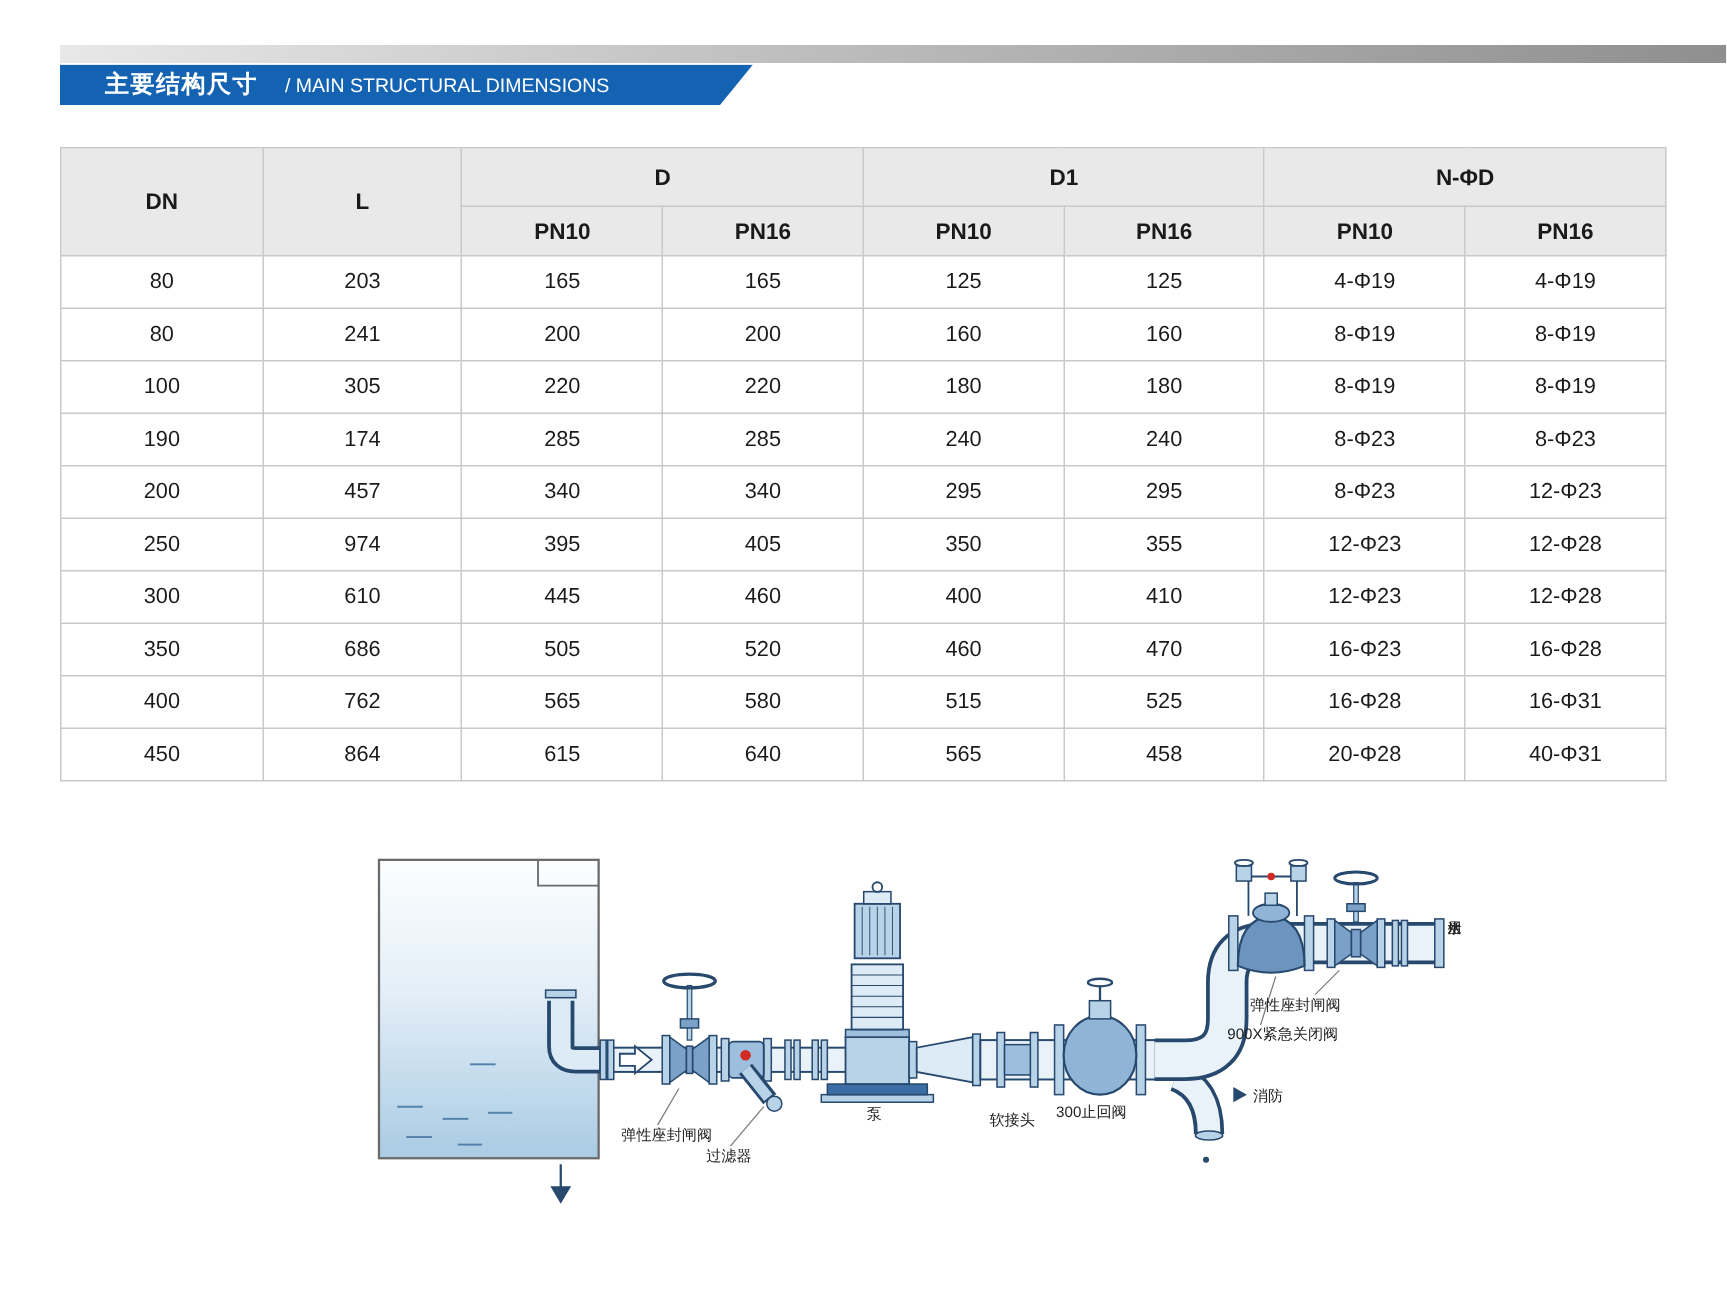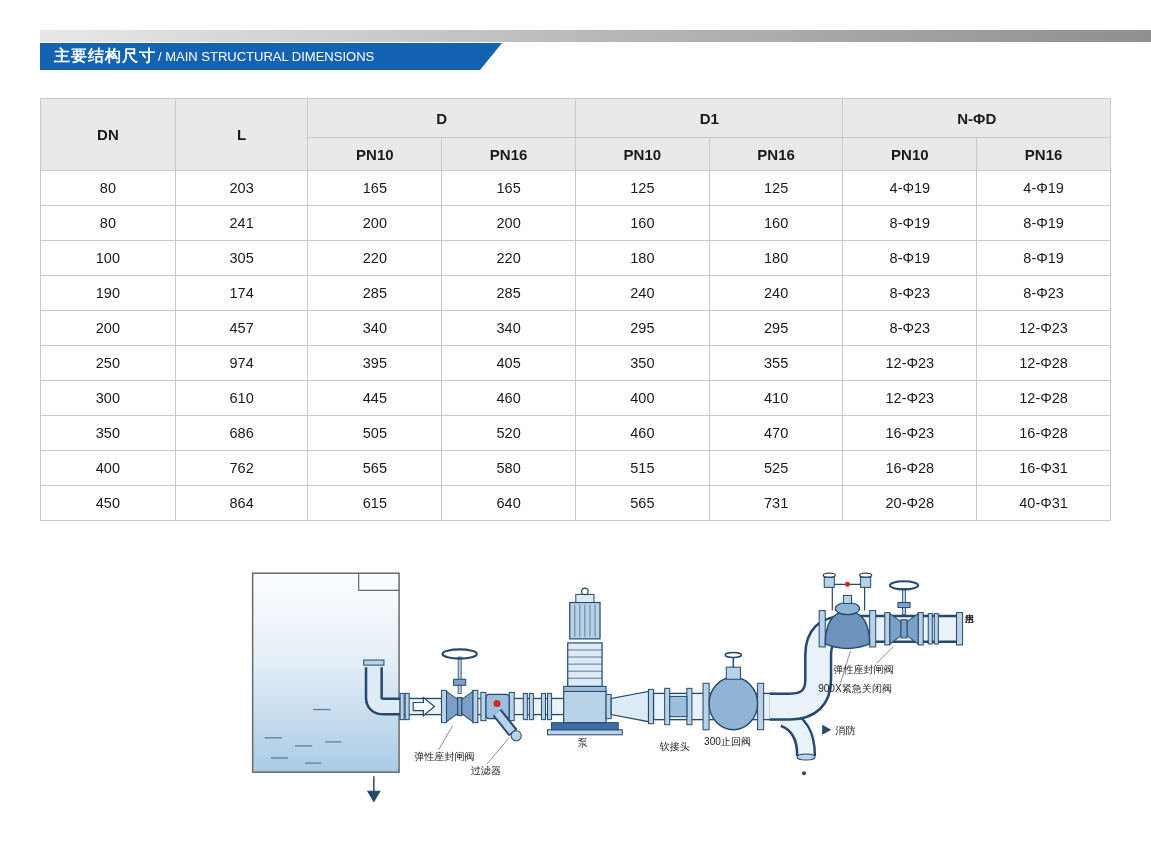--- a/index.html
+++ b/index.html
@@ -8,25 +8,25 @@
   .page { position: relative; width: 1151px; height: 860px; background: #ffffff; overflow: hidden; }
 
   .top-bar {
     position: absolute; top: 30px; left: 40px; right: 0; height: 12px;
     background: linear-gradient(90deg, #e8e8e8 0%, #bdbdbd 45%, #8f8f8f 100%);
   }
 
   .title-banner {
     position: absolute; top: 43px; left: 40px; width: 462px; height: 27px;
     background: #1463b2; color: #ffffff;
-    display: flex; align-items: center; padding-left: 14px;
+    display: flex; align-items: center; padding-left: 30px;
     clip-path: polygon(0 0, 100% 0, calc(100% - 22px) 100%, 0 100%);
   }
   .title-cn { font-size: 16px; font-weight: bold; letter-spacing: 1px; }
-  .title-en { font-size: 13px; margin-left: 2px; }
+  .title-en { font-size: 13px; margin-left: 18px; }
 
   .dims-table {
     position: absolute; top: 98px; left: 40px; width: 1071px;
     border-collapse: collapse; table-layout: fixed;
   }
   .dims-table th, .dims-table td {
     border: 1px solid #c9c9c9; text-align: center; vertical-align: middle;
     color: #1a1a1a; padding: 0;
   }
   .dims-table thead th { background: #e9e9e9; font-size: 15px; font-weight: bold; }
@@ -167,21 +167,21 @@
           <td>525</td>
           <td>16-Φ28</td>
           <td>16-Φ31</td>
         </tr>
         <tr>
           <td>450</td>
           <td>864</td>
           <td>615</td>
           <td>640</td>
           <td>565</td>
-          <td>731</td>
+          <td>458</td>
           <td>20-Φ28</td>
           <td>40-Φ31</td>
         </tr>
       </tbody>
   </table>
 
   <div class="diagram">
     <svg viewBox="0 0 760 305" width="768" height="308">
       <defs>
         <linearGradient id="tankGrad" x1="0" y1="0" x2="0" y2="1">

